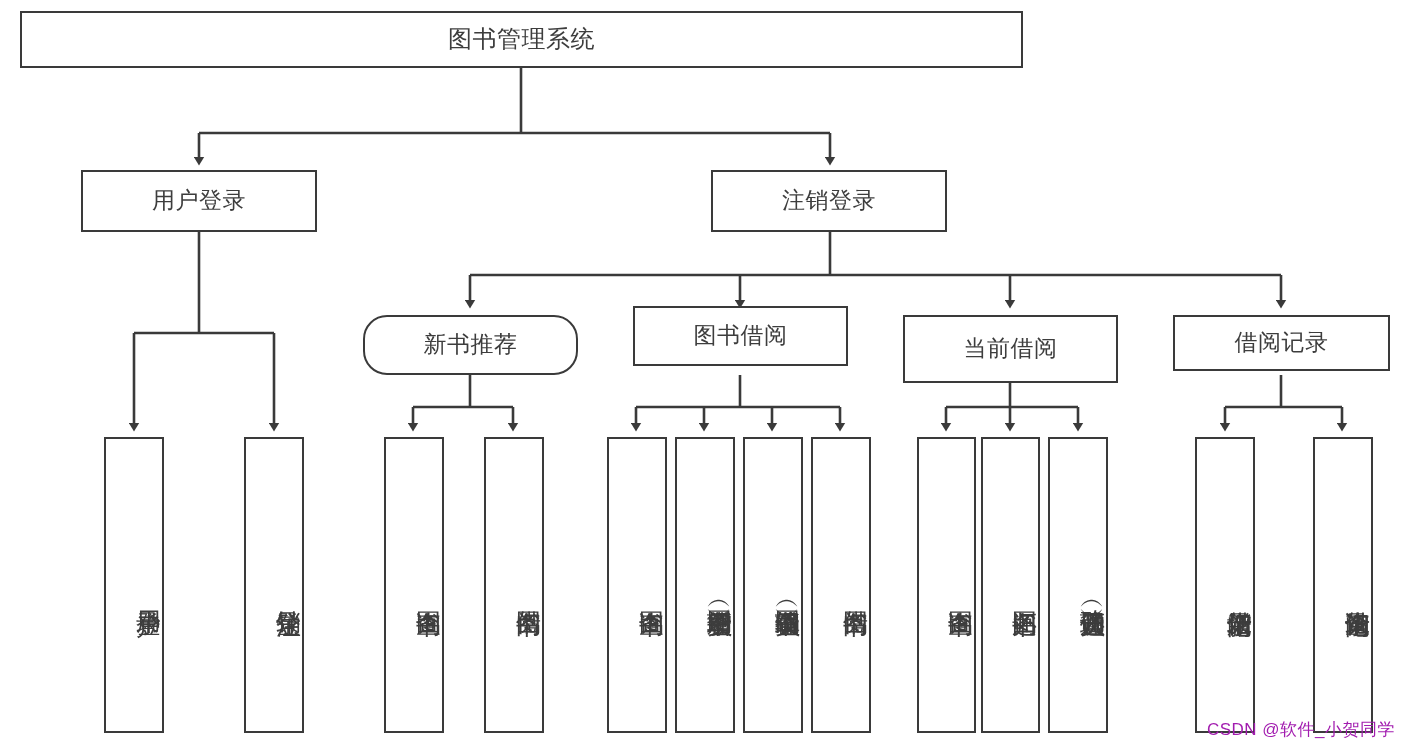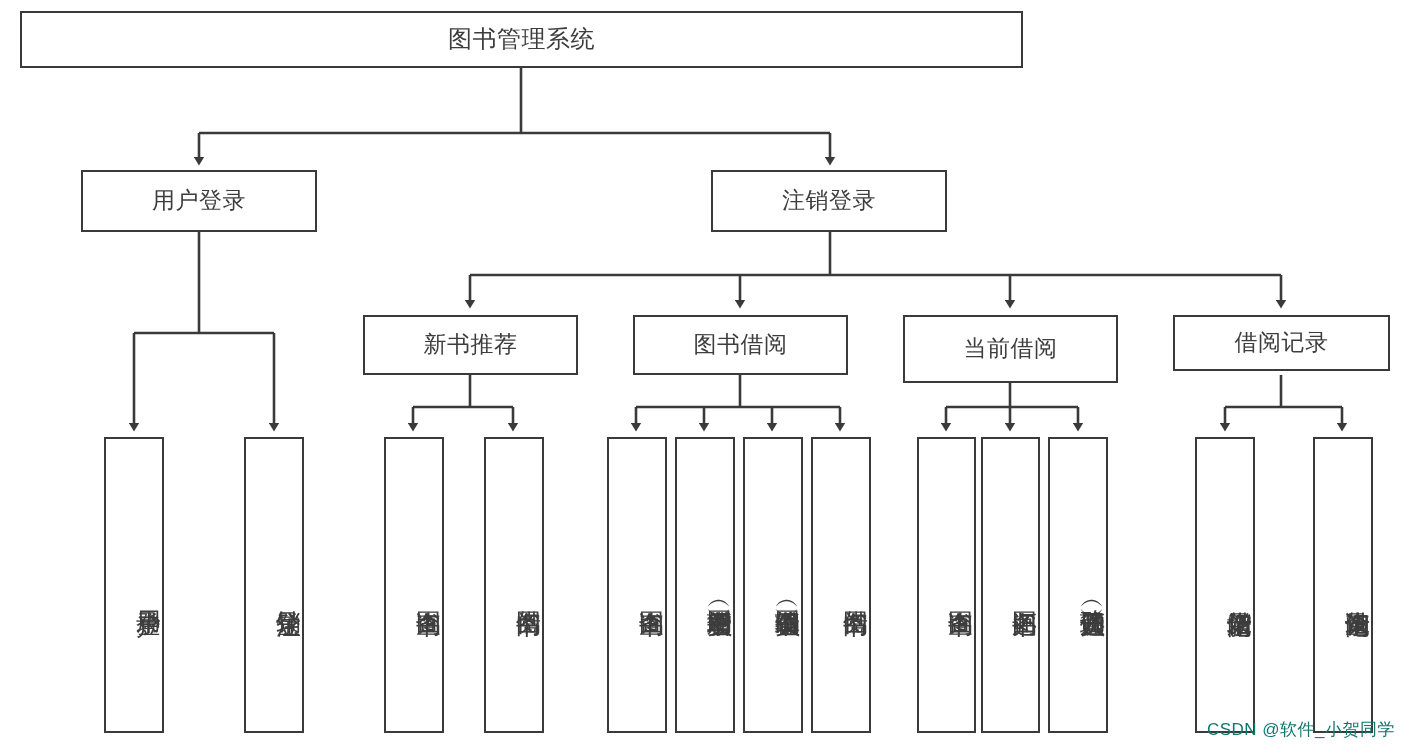--- a/index.html
+++ b/index.html
@@ -55,21 +55,21 @@
   .node.v .vtext{
     writing-mode:vertical-rl;
     text-orientation:upright;
     display:block;
   }
   .watermark{
     position:absolute;
     right:10px;
     bottom:6px;
     font-size:17px;
-    color:#0f766e;
+    color:#a21caf;
     letter-spacing:0.5px;
     white-space:nowrap;
     user-select:none;
   }
 </style>
 </head>
 <body>
 
 <div id="diagram">
 
@@ -121,22 +121,22 @@
       <path d="M1225,407 L1225,424" marker-end="url(#arrow)"></path>
       <path d="M1342,407 L1342,424" marker-end="url(#arrow)"></path>
     </g>
   </svg>
 
   <div class="node h root" style="left:20px;top:11px;width:1003px;height:57px;">图书管理系统</div>
 
   <div class="node h" style="left:81px;top:170px;width:236px;height:62px;">用户登录</div>
   <div class="node h" style="left:711px;top:170px;width:236px;height:62px;">注销登录</div>
 
-  <div class="node h" style="left:363px;top:315px;width:215px;height:60px;">新书推荐</div>
-  <div class="node h" style="left:633px;top:315px;width:215px;height:60px;">图书借阅</div>
+  <div class="node h" style="left:363px;top:315px;width:215px;height:60px;border-radius:24px;">新书推荐</div>
+  <div class="node h" style="left:633px;top:306px;width:215px;height:60px;">图书借阅</div>
   <div class="node h" style="left:903px;top:315px;width:215px;height:68px;">当前借阅</div>
   <div class="node h" style="left:1173px;top:315px;width:217px;height:56px;">借阅记录</div>
 
   <div class="node v" style="left:104px;top:437px;width:60px;height:296px;">
     <span class="vtext">用户登录</span>
   </div>
   <div class="node v" style="left:244px;top:437px;width:60px;height:296px;">
     <span class="vtext">注销登录</span>
   </div>
 

